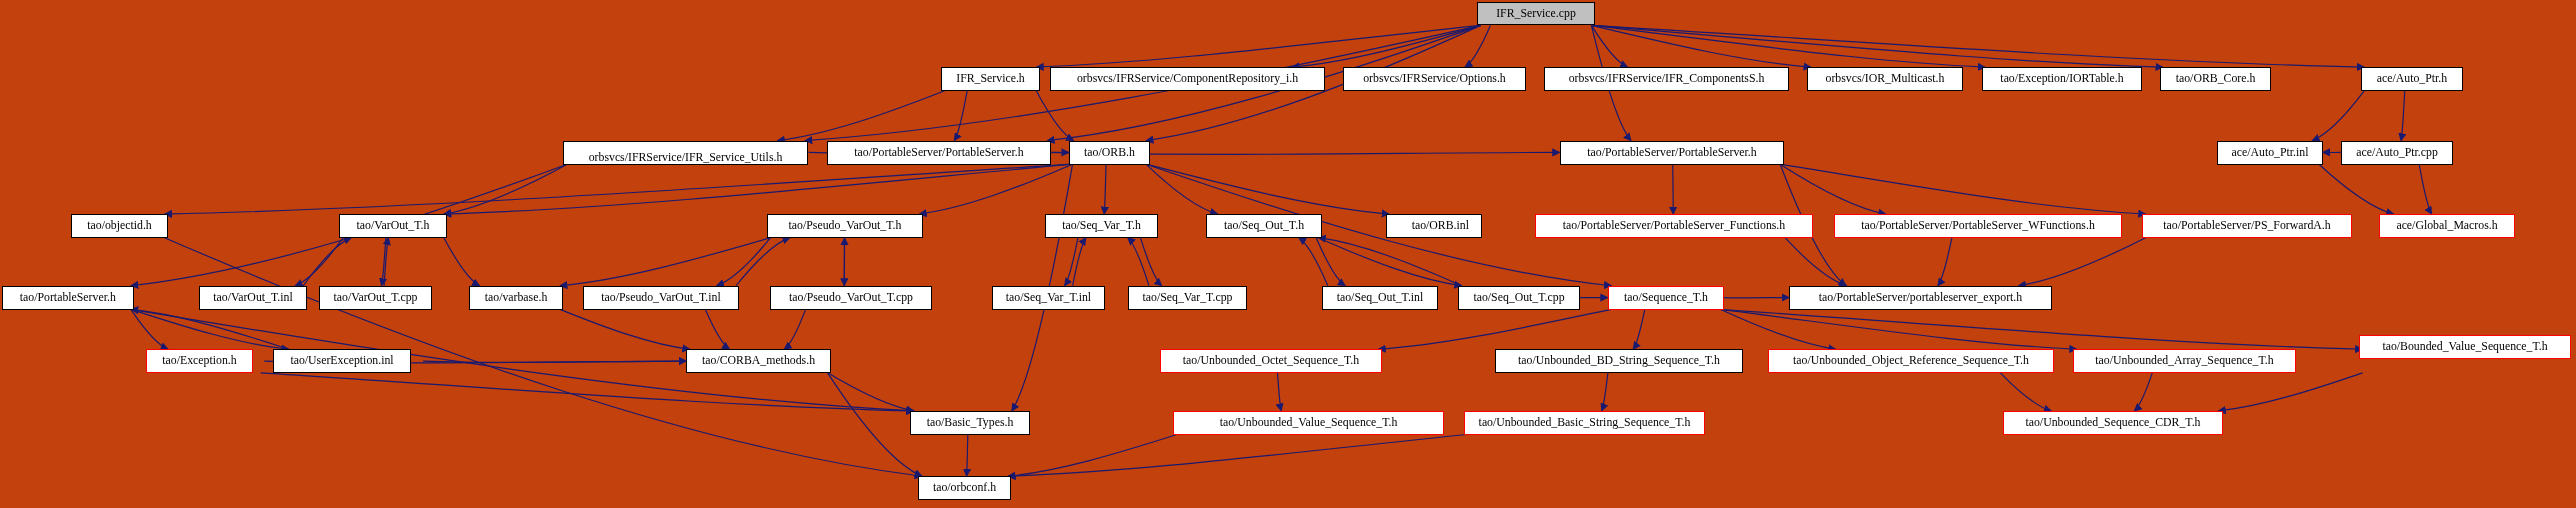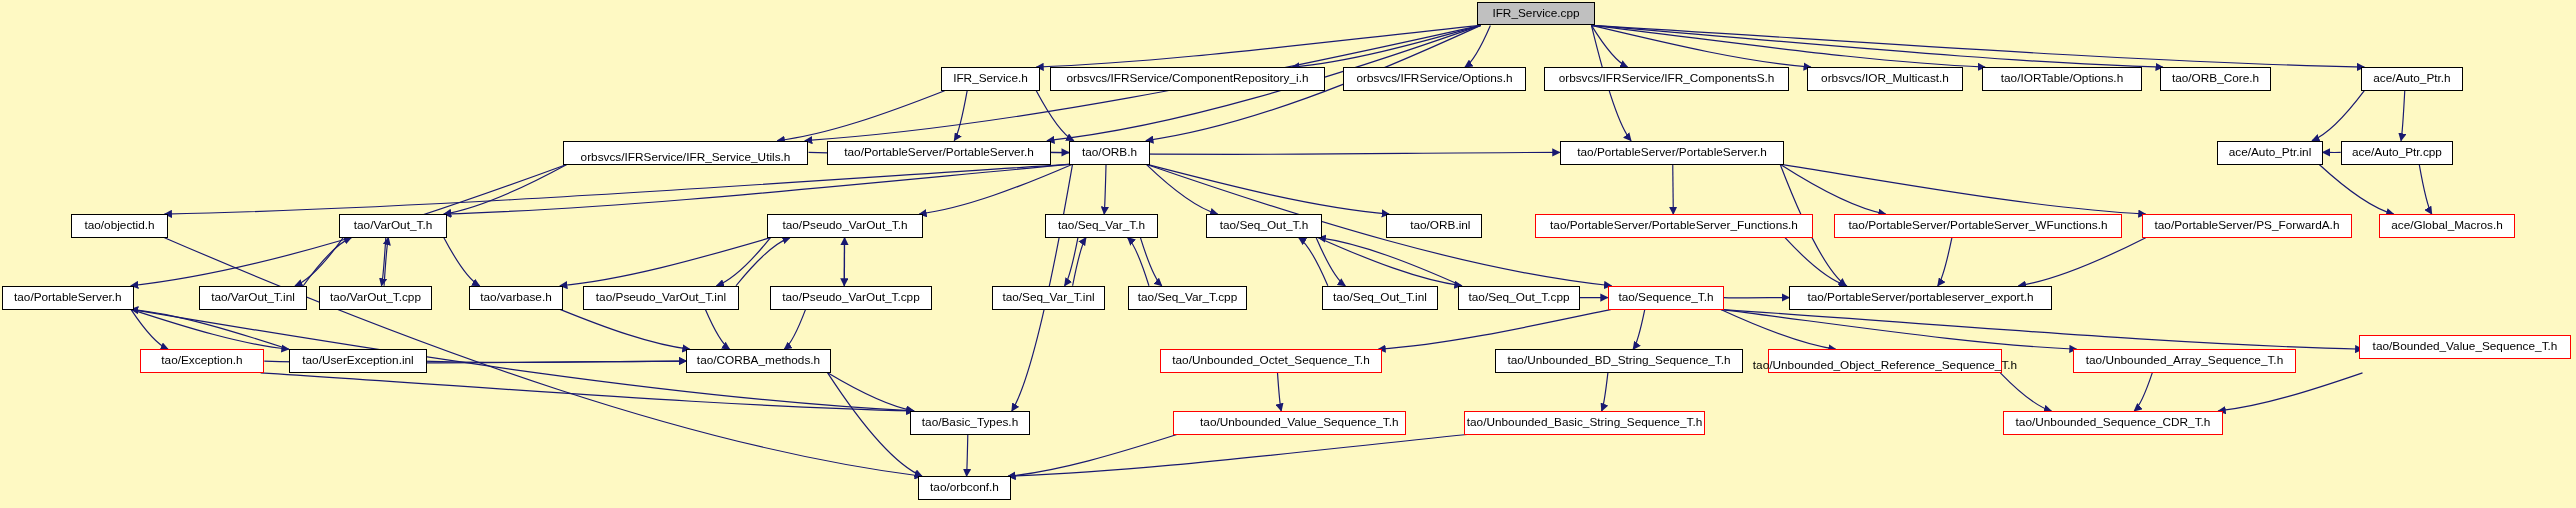--- a/index.html
+++ b/index.html
@@ -1,17 +1,17 @@
 <!DOCTYPE html>
 <html style="font-size:14.5px"><head>
 <meta charset="utf-8">
 <style>
   html,body{margin:0;padding:0;background:#ffffff;}
-  #canvas{position:relative;width:2576px;height:508px;background:#fef9c3;
-          font-family:Liberation Sans, sans-serif;overflow:hidden;}
+  #canvas{position:relative;width:2576px;height:508px;background:#c2410c;
+          font-family:Liberation Serif, serif;overflow:hidden;}
   svg#edges{position:absolute;left:0;top:0;width:2576px;height:508px;pointer-events:none;}
   .node{position:absolute;box-sizing:border-box;display:flex;align-items:center;
         justify-content:center;height:23.6px;border:0.9px solid #000000;background:#ffffff;
         font-size:11.8px;color:#000000;white-space:nowrap;padding:0 6.4px;line-height:1;}
   .node.red{border-color:#ff0000;}
   .node.root{background:#c0c0c0;border-color:#000000;}
   .node.thick{border-width:1.8px;}
 </style>
 </head>
 <body>
@@ -124,21 +124,21 @@
       <div class="node" style="left: 1343px; top: 67px; width: 183px;">
         <span>orbsvcs/IFRService/Options.h</span>
       </div>
       <div class="node" style="left: 1544px; top: 67px; width: 245px;">
         <span>orbsvcs/IFRService/IFR_ComponentsS.h</span>
       </div>
       <div class="node" style="left: 1807px; top: 67px; width: 156px;">
         <span>orbsvcs/IOR_Multicast.h</span>
       </div>
       <div class="node" style="left: 1982px; top: 67px; width: 160px;">
-        <span>tao/IORTable/Options.h</span>
+        <span>tao/Exception/IORTable.h</span>
       </div>
       <div class="node" style="left: 2160px; top: 67px; width: 111px;">
         <span>tao/ORB_Core.h</span>
       </div>
       <div class="node thick" style="left: 2361px; top: 67px; width: 102px;">
         <span>ace/Auto_Ptr.h</span>
       </div>
       <div class="node" style="left: 563px; top: 141px; width: 245px; align-items: flex-end;">
         <span>orbsvcs/IFRService/IFR_Service_Utils.h</span>
       </div>
@@ -216,48 +216,48 @@
       </div>
       <div class="node thick" style="left: 1458px; top: 286px; width: 122px;">
         <span>tao/Seq_Out_T.cpp</span>
       </div>
       <div class="node red thick" style="left: 1608px; top: 286px; width: 116px;">
         <span>tao/Sequence_T.h</span>
       </div>
       <div class="node thick" style="left: 1789px; top: 286px; width: 263px;">
         <span>tao/PortableServer/portableserver_export.h</span>
       </div>
-      <div class="node red thick" style="left: 140px; top: 349px; width: 124px;">
+      <div class="node red thick" style="left: 146px; top: 349px; width: 107px;">
         <span>tao/Exception.h</span>
       </div>
-      <div class="node thick" style="left: 289px; top: 349px; width: 138px;">
+      <div class="node thick" style="left: 273px; top: 349px; width: 138px;">
         <span>tao/UserException.inl</span>
       </div>
       <div class="node thick" style="left: 686px; top: 349px; width: 145px;">
         <span>tao/CORBA_methods.h</span>
       </div>
       <div class="node red thick" style="left: 1160px; top: 349px; width: 222px;">
         <span>tao/Unbounded_Octet_Sequence_T.h</span>
       </div>
       <div class="node thick" style="left: 1495px; top: 349px; width: 248px;">
         <span>tao/Unbounded_BD_String_Sequence_T.h</span>
       </div>
-      <div class="node red thick" style="left: 1768px; top: 349px; width: 234px; align-items: flex-end;">
+      <div class="node red thick" style="left: 1768px; top: 349px; width: 286px;">
         <span>tao/Unbounded_Object_Reference_Sequence_T.h</span>
       </div>
       <div class="node red thick" style="left: 2073px; top: 349px; width: 223px;">
         <span>tao/Unbounded_Array_Sequence_T.h</span>
       </div>
       <div class="node red thick" style="left: 2359px; top: 335px; width: 212px; justify-content: center;">
         <span>tao/Bounded_Value_Sequence_T.h</span>
       </div>
       <div class="node thick" style="left: 910px; top: 411px; width: 120px;">
         <span>tao/Basic_Types.h</span>
       </div>
-      <div class="node red thick" style="left: 1173px; top: 411px; width: 233px; justify-content: flex-end;">
+      <div class="node red thick" style="left: 1173px; top: 411px; width: 271px;">
         <span>tao/Unbounded_Value_Sequence_T.h</span>
       </div>
       <div class="node red thick" style="left: 1464px; top: 411px; width: 241px;">
         <span>tao/Unbounded_Basic_String_Sequence_T.h</span>
       </div>
       <div class="node red thick" style="left: 2003px; top: 411px; width: 220px;">
         <span>tao/Unbounded_Sequence_CDR_T.h</span>
       </div>
       <div class="node thick" style="left: 918px; top: 476px; width: 93px;">
         <span>tao/orbconf.h</span>

